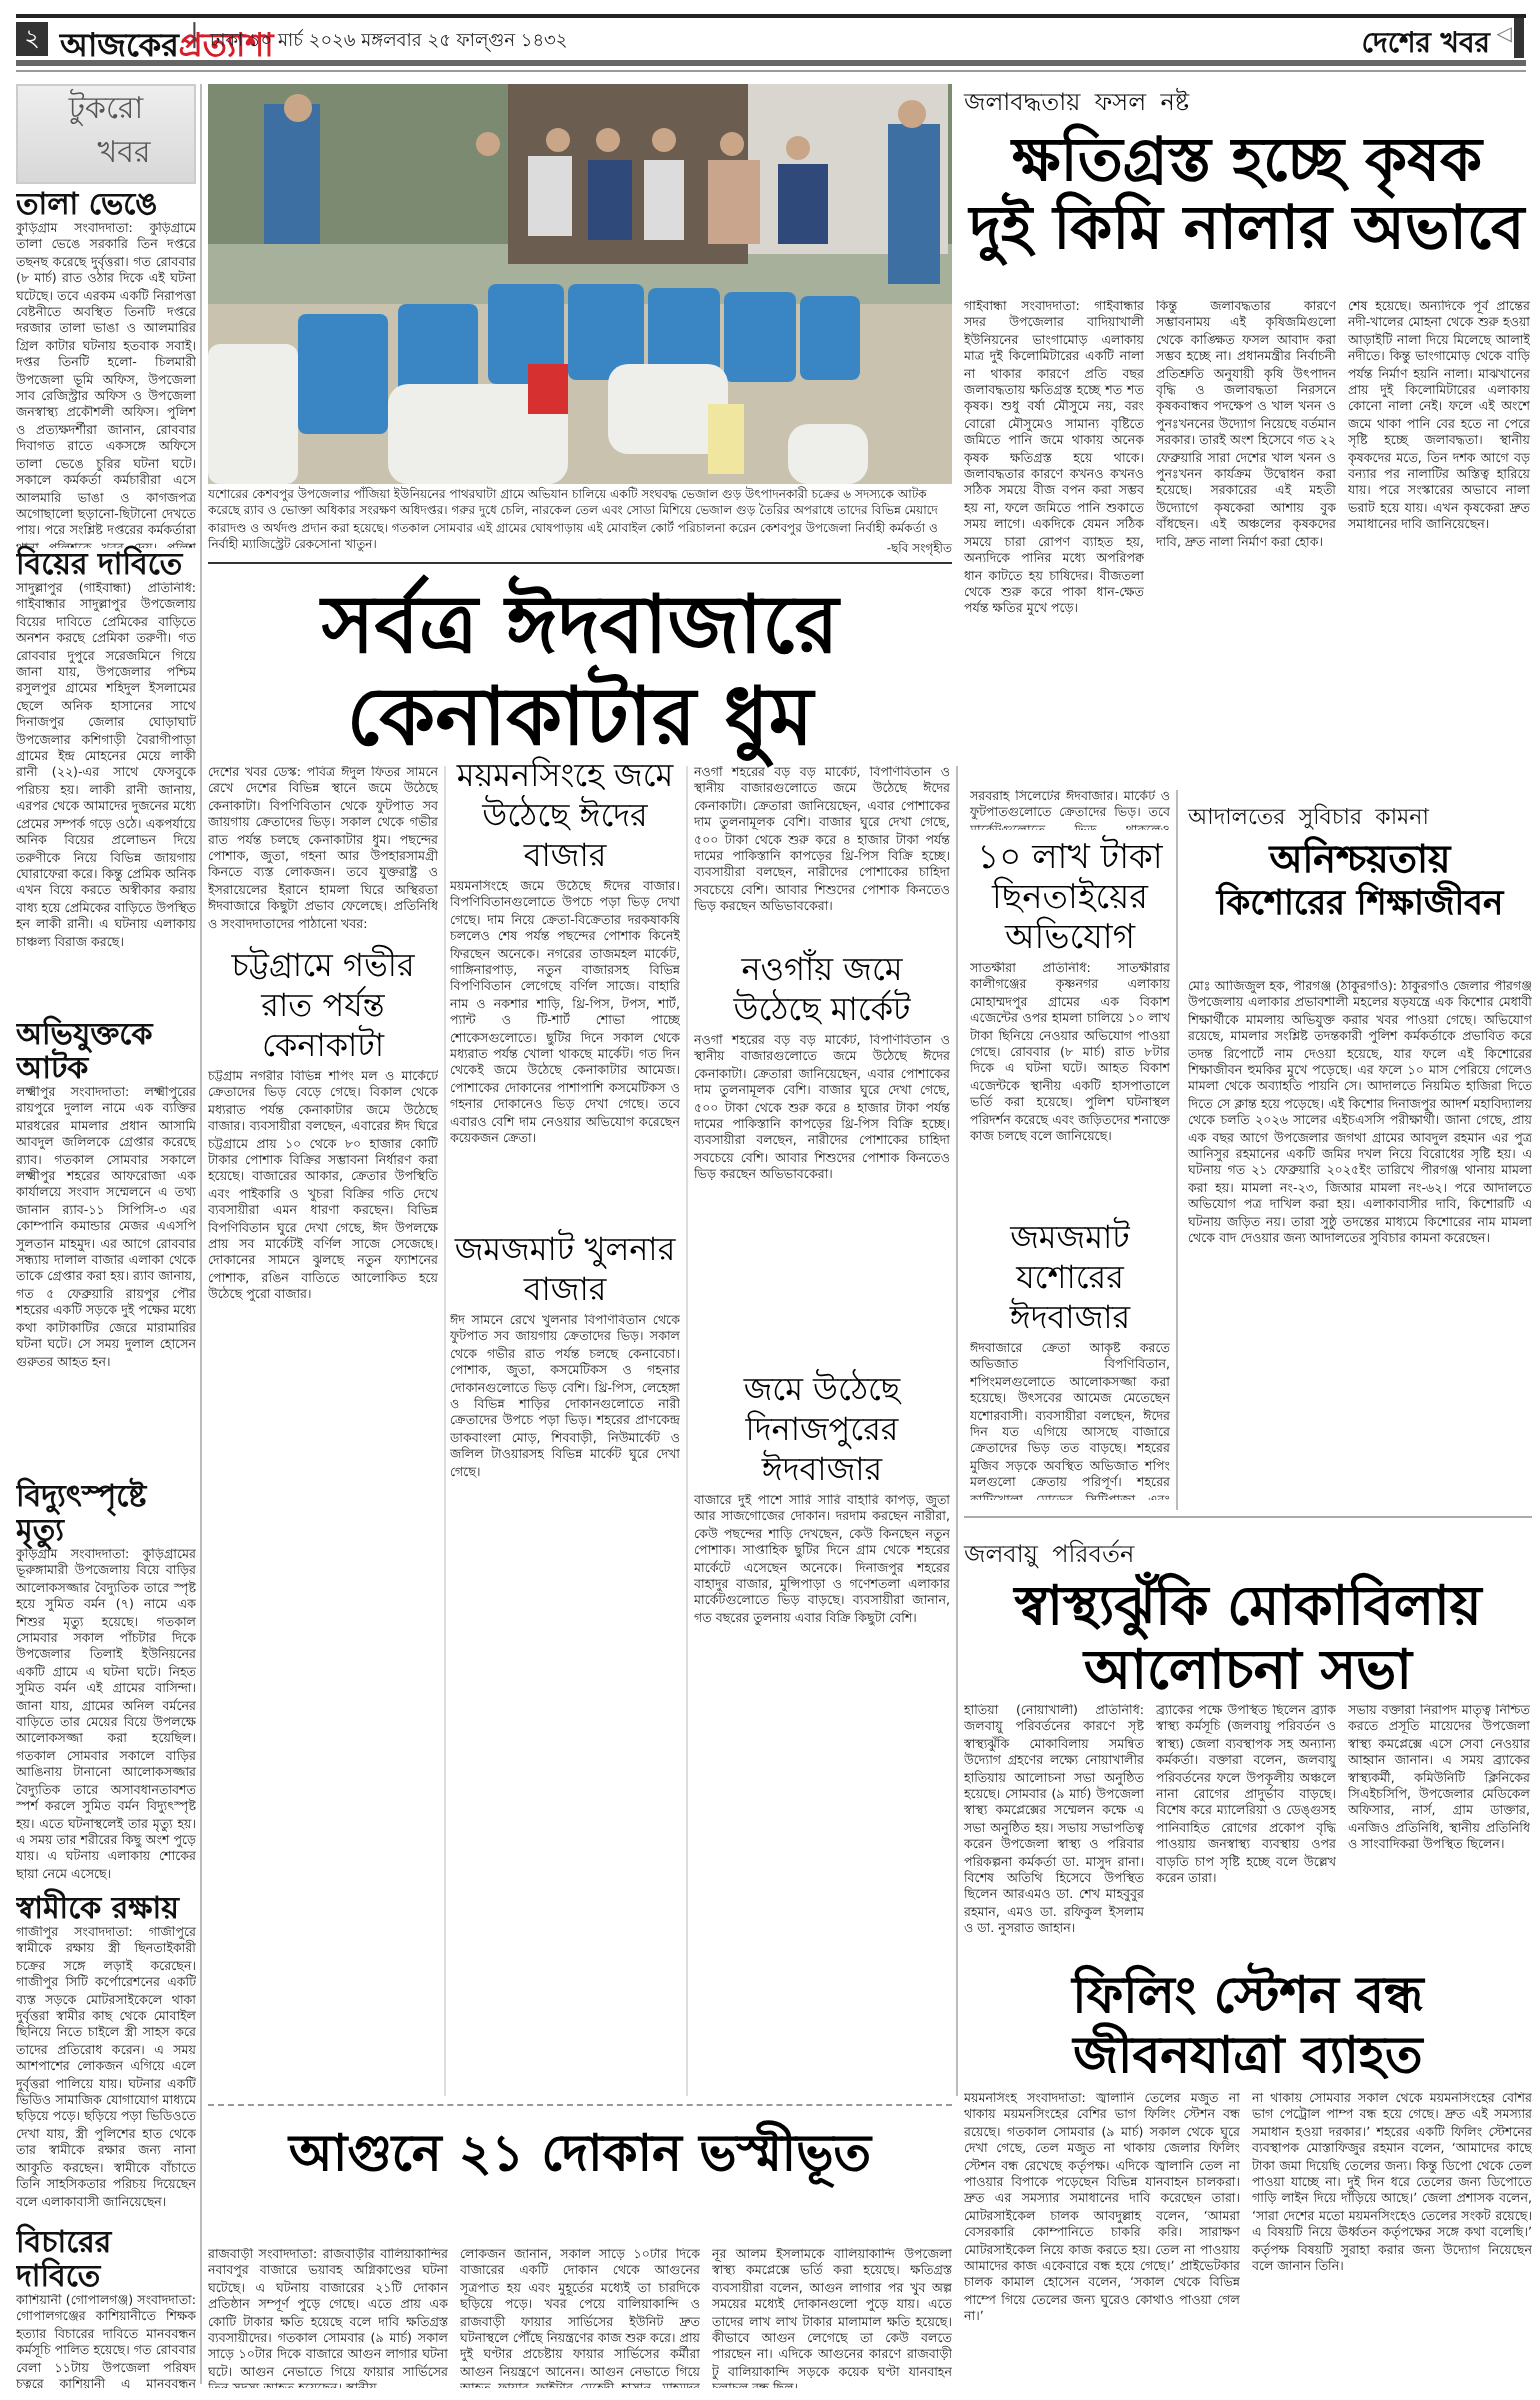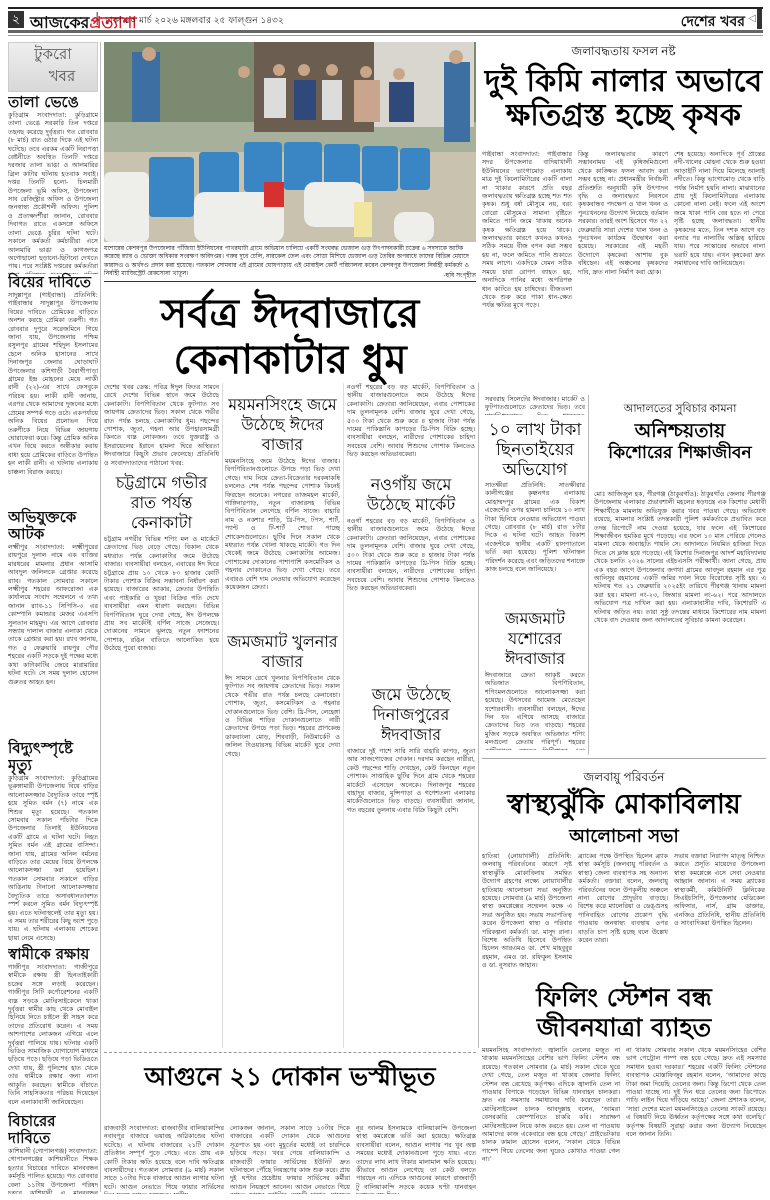--- a/index.html
+++ b/index.html
@@ -13,21 +13,21 @@
 .logo{left:30px;top:10px;font-size:16px;font-weight:bold;font-family:"DejaVu Sans",sans-serif}
 .logo .red{color:#d51e2b}
 .sep{left:95px;top:10px;font-size:13px;color:#444}
 .dateline{left:105px;top:13px;font-size:9px;font-family:"DejaVu Sans",sans-serif;color:#222}
 .section{right:25px;top:10px;font-size:14px;font-weight:bold;font-family:"DejaVu Sans",sans-serif}
 .secarrow{right:14px;top:12px;font-size:10px;color:#777}
 .secblock{right:8px;top:9px;width:5px;height:20px;background:#333}
 .col-rule{width:1px;background:#bbb}
 .txt{font-size:6.3px;line-height:8.4px;text-align:justify;color:#222;font-family:"DejaVu Sans",sans-serif;overflow:hidden}
 .hsmall{font-size:15px;font-weight:bold;line-height:17px;font-family:"DejaVu Serif",serif}
-.kicker{font-size:12px;text-align:center;font-family:Liberation Serif, serif}
+.kicker{font-size:12px;text-align:left;font-family:Liberation Mono, monospace}
 .bighead{text-align:center;font-weight:bold;font-family:"DejaVu Sans",sans-serif;color:#000}
 .subhead{text-align:center;font-size:16px;line-height:20px;font-family:"DejaVu Sans",sans-serif;color:#000}
 .tukro{left:8px;top:42px;width:90px;height:50px;background:linear-gradient(#eee,#d8d8d8);border:1px solid #ccc;text-align:center;font-size:15px;line-height:22px;color:#555;font-family:"DejaVu Serif",serif}
 .photo{left:104px;top:42px;width:372px;height:200px;overflow:hidden;background:#9aa89a}
 .caption{left:104px;top:244px;width:372px;height:36px;font-size:6px;line-height:8.4px;color:#222;font-family:"DejaVu Sans",sans-serif}
 .capcredit{right:0;bottom:1px;font-size:6px}
 .hr{height:1px;background:#333}
 .hrgray{height:1px;background:#aaa}
 .hrdash{height:0;border-top:1px dashed #999}
 </style>
@@ -132,39 +132,39 @@
   </svg>
 </div>
 <div class="abs caption">
   <span>যশোরের কেশবপুর উপজেলার পাঁজিয়া ইউনিয়নের পাথরঘাটা গ্রামে অভিযান চালিয়ে একটি সংঘবদ্ধ ভেজাল গুড় উৎপাদনকারী চক্রের ৬ সদস্যকে আটক করেছে র‍্যাব ও ভোক্তা অধিকার সংরক্ষণ অধিদপ্তর। গরুর দুধে চেলি, নারকেল তেল এবং সোডা মিশিয়ে ভেজাল গুড় তৈরির অপরাধে তাদের বিভিন্ন মেয়াদে কারাদণ্ড ও অর্থদণ্ড প্রদান করা হয়েছে। গতকাল সোমবার এই গ্রামের ঘোষপাড়ায় এই মোবাইল কোর্ট পরিচালনা করেন কেশবপুর উপজেলা নির্বাহী কর্মকর্তা ও নির্বাহী ম্যাজিস্ট্রেট রেকসোনা খাতুন।</span>
   <span class="abs capcredit">-ছবি সংগৃহীত</span>
 </div>
 <div class="abs hr" style="left:104px;top:281px;width:372px"></div>
 
 <div class="abs" style="left:482px;top:42px;width:283px">
   <div class="kicker" style="font-size:12px;margin-bottom:2px">জলাবদ্ধতায় ফসল নষ্ট</div>
+  <div class="bighead" style="font-size:30px;line-height:34px">ক্ষতিগ্রস্ত হচ্ছে কৃষক</div>
   <div class="bighead" style="font-size:30px;line-height:34px">দুই কিমি নালার অভাবে</div>
-  <div class="bighead" style="font-size:30px;line-height:34px">ক্ষতিগ্রস্ত হচ্ছে কৃষক</div>
 </div>
 <div class="abs txt" style="left:482px;top:150px;width:90px;height:242px">গাইবান্ধা সংবাদদাতা: গাইবান্ধার সদর উপজেলার বাদিয়াখালী ইউনিয়নের ভাংগামোড় এলাকায় মাত্র দুই কিলোমিটারের একটি নালা না থাকার কারণে প্রতি বছর জলাবদ্ধতায় ক্ষতিগ্রস্ত হচ্ছে শত শত কৃষক। শুধু বর্ষা মৌসুমে নয়, বরং বোরো মৌসুমেও সামান্য বৃষ্টিতে জমিতে পানি জমে থাকায় অনেক কৃষক ক্ষতিগ্রস্ত হয়ে থাকে। জলাবদ্ধতার কারণে কখনও কখনও সঠিক সময়ে বীজ বপন করা সম্ভব হয় না, ফলে জমিতে পানি শুকাতে সময় লাগে। একদিকে যেমন সঠিক সময়ে চারা রোপণ ব্যাহত হয়, অন্যদিকে পানির মধ্যে অপরিপক্ব ধান কাটতে হয় চাষিদের। বীজতলা থেকে শুরু করে পাকা ধান-ক্ষেত পর্যন্ত ক্ষতির মুখে পড়ে।</div>
 <div class="abs txt" style="left:578px;top:150px;width:90px;height:242px">কিন্তু জলাবদ্ধতার কারণে সম্ভাবনাময় এই কৃষিজমিগুলো থেকে কাঙ্ক্ষিত ফসল আবাদ করা সম্ভব হচ্ছে না। প্রধানমন্ত্রীর নির্বাচনী প্রতিশ্রুতি অনুযায়ী কৃষি উৎপাদন বৃদ্ধি ও জলাবদ্ধতা নিরসনে কৃষকবান্ধব পদক্ষেপ ও খাল খনন ও পুনঃখননের উদ্যোগ নিয়েছে বর্তমান সরকার। তারই অংশ হিসেবে গত ২২ ফেব্রুয়ারি সারা দেশের খাল খনন ও পুনঃখনন কার্যক্রম উদ্বোধন করা হয়েছে। সরকারের এই মহতী উদ্যোগে কৃষকেরা আশায় বুক বাঁধছেন। এই অঞ্চলের কৃষকদের দাবি, দ্রুত নালা নির্মাণ করা হোক।</div>
 <div class="abs txt" style="left:674px;top:150px;width:91px;height:242px">শেষ হয়েছে। অন্যদিকে পূর্ব প্রান্তের নদী-খালের মোহনা থেকে শুরু হওয়া আড়াইটি নালা দিয়ে মিলেছে আলাই নদীতে। কিন্তু ভাংগামোড় থেকে বাড়ি পর্যন্ত নির্মাণ হয়নি নালা। মাঝখানের প্রায় দুই কিলোমিটারের এলাকায় কোনো নালা নেই। ফলে এই অংশে জমে থাকা পানি বের হতে না পেরে সৃষ্টি হচ্ছে জলাবদ্ধতা। স্থানীয় কৃষকদের মতে, তিন দশক আগে বড় বন্যার পর নালাটির অস্তিত্ব হারিয়ে যায়। পরে সংস্কারের অভাবে নালা ভরাট হয়ে যায়। এখন কৃষকেরা দ্রুত সমাধানের দাবি জানিয়েছেন।</div>
 
 <div class="abs" style="left:104px;top:290px;width:372px">
   <div class="bighead" style="font-size:40px;line-height:46px">সর্বত্র ঈদবাজারে</div>
   <div class="bighead" style="font-size:40px;line-height:46px">কেনাকাটার ধুম</div>
 </div>
 
 <div class="abs" style="left:104px;top:383px;width:115px;height:660px;overflow:hidden">
   <div class="txt" style="height:86px">দেশের খবর ডেস্ক: পবিত্র ঈদুল ফিতর সামনে রেখে দেশের বিভিন্ন স্থানে জমে উঠেছে কেনাকাটা। বিপণিবিতান থেকে ফুটপাত সব জায়গায় ক্রেতাদের ভিড়। সকাল থেকে গভীর রাত পর্যন্ত চলছে কেনাকাটার ধুম। পছন্দের পোশাক, জুতা, গহনা আর উপহারসামগ্রী কিনতে ব্যস্ত লোকজন। তবে যুক্তরাষ্ট্র ও ইসরায়েলের ইরানে হামলা ঘিরে অস্থিরতা ঈদবাজারে কিছুটা প্রভাব ফেলেছে। প্রতিনিধি ও সংবাদদাতাদের পাঠানো খবর:</div>
   <div class="subhead" style="margin-top:4px">চট্টগ্রামে গভীর রাত পর্যন্ত কেনাকাটা</div>
   <div class="txt" style="height:520px;margin-top:2px">চট্টগ্রাম নগরীর বিভিন্ন শপিং মল ও মার্কেটে ক্রেতাদের ভিড় বেড়ে গেছে। বিকাল থেকে মধ্যরাত পর্যন্ত কেনাকাটার জমে উঠেছে বাজার। ব্যবসায়ীরা বলছেন, এবারের ঈদ ঘিরে চট্টগ্রামে প্রায় ১০ থেকে ৮০ হাজার কোটি টাকার পোশাক বিক্রির সম্ভাবনা নির্ধারণ করা হয়েছে। বাজারের আকার, ক্রেতার উপস্থিতি এবং পাইকারি ও খুচরা বিক্রির গতি দেখে ব্যবসায়ীরা এমন ধারণা করছেন। বিভিন্ন বিপণিবিতান ঘুরে দেখা গেছে, ঈদ উপলক্ষে প্রায় সব মার্কেটই বর্ণিল সাজে সেজেছে। দোকানের সামনে ঝুলছে নতুন ফ্যাশনের পোশাক, রঙিন বাতিতে আলোকিত হয়ে উঠেছে পুরো বাজার।</div>
 </div>
 
-<div class="abs" style="left:225px;top:383px;width:115px;height:660px;overflow:hidden">
+<div class="abs" style="left:225px;top:366px;width:115px;height:660px;overflow:hidden">
   <div class="subhead" style="margin-top:12px">ময়মনসিংহে জমে উঠেছে ঈদের বাজার</div>
   <div class="txt" style="height:172px;margin-top:2px">ময়মনসিংহে জমে উঠেছে ঈদের বাজার। বিপণিবিতানগুলোতে উপচে পড়া ভিড় দেখা গেছে। দাম নিয়ে ক্রেতা-বিক্রেতার দরকষাকষি চললেও শেষ পর্যন্ত পছন্দের পোশাক কিনেই ফিরছেন অনেকে। নগরের তাজমহল মার্কেট, গাঙ্গিনারপাড়, নতুন বাজারসহ বিভিন্ন বিপণিবিতান লেগেছে বর্ণিল সাজে। বাহারি নাম ও নকশার শাড়ি, থ্রি-পিস, টপস, শার্ট, প্যান্ট ও টি-শার্ট শোভা পাচ্ছে শোকেসগুলোতে। ছুটির দিনে সকাল থেকে মধ্যরাত পর্যন্ত খোলা থাকছে মার্কেট। গত দিন থেকেই জমে উঠেছে কেনাকাটার আমেজ। পোশাকের দোকানের পাশাপাশি কসমেটিকস ও গহনার দোকানেও ভিড় দেখা গেছে। তবে এবারও বেশি দাম নেওয়ার অভিযোগ করেছেন কয়েকজন ক্রেতা।</div>
   <div class="subhead" style="margin-top:3px">জমজমাট খুলনার বাজার</div>
   <div class="txt" style="height:360px;margin-top:2px">ঈদ সামনে রেখে খুলনার বিপণিবিতান থেকে ফুটপাত সব জায়গায় ক্রেতাদের ভিড়। সকাল থেকে গভীর রাত পর্যন্ত চলছে কেনাবেচা। পোশাক, জুতা, কসমেটিকস ও গহনার দোকানগুলোতে ভিড় বেশি। থ্রি-পিস, লেহেঙ্গা ও বিভিন্ন শাড়ির দোকানগুলোতে নারী ক্রেতাদের উপচে পড়া ভিড়। শহরের প্রাণকেন্দ্র ডাকবাংলা মোড়, শিববাড়ী, নিউমার্কেট ও জলিল টাওয়ারসহ বিভিন্ন মার্কেট ঘুরে দেখা গেছে।</div>
 </div>
 
 <div class="abs" style="left:347px;top:383px;width:128px;height:660px;overflow:hidden">
   <div class="txt" style="height:88px">নওগাঁ শহরের বড় বড় মার্কেট, বিপণিবিতান ও স্থানীয় বাজারগুলোতে জমে উঠেছে ঈদের কেনাকাটা। ক্রেতারা জানিয়েছেন, এবার পোশাকের দাম তুলনামূলক বেশি। বাজার ঘুরে দেখা গেছে, ৫০০ টাকা থেকে শুরু করে ৪ হাজার টাকা পর্যন্ত দামের পাকিস্তানি কাপড়ের থ্রি-পিস বিক্রি হচ্ছে। ব্যবসায়ীরা বলছেন, নারীদের পোশাকের চাহিদা সবচেয়ে বেশি। আবার শিশুদের পোশাক কিনতেও ভিড় করছেন অভিভাবকেরা।</div>
   <div class="subhead" style="margin-top:4px">নওগাঁয় জমে উঠেছে মার্কেট</div>
   <div class="txt" style="height:160px;margin-top:2px">নওগাঁ শহরের বড় বড় মার্কেট, বিপণিবিতান ও স্থানীয় বাজারগুলোতে জমে উঠেছে ঈদের কেনাকাটা। ক্রেতারা জানিয়েছেন, এবার পোশাকের দাম তুলনামূলক বেশি। বাজার ঘুরে দেখা গেছে, ৫০০ টাকা থেকে শুরু করে ৪ হাজার টাকা পর্যন্ত দামের পাকিস্তানি কাপড়ের থ্রি-পিস বিক্রি হচ্ছে। ব্যবসায়ীরা বলছেন, নারীদের পোশাকের চাহিদা সবচেয়ে বেশি। আবার শিশুদের পোশাক কিনতেও ভিড় করছেন অভিভাবকেরা।</div>
@@ -197,21 +197,21 @@
   <div class="kicker" style="font-size:11px">আদালতের সুবিচার কামনা</div>
   <div class="bighead" style="font-size:19px;line-height:22px">অনিশ্চয়তায়</div>
   <div class="bighead" style="font-size:17px;line-height:22px">কিশোরের শিক্ষাজীবন</div>
 </div>
 <div class="abs txt" style="left:594px;top:490px;width:172px;height:255px">মোঃ আজিজুল হক, পীরগঞ্জ (ঠাকুরগাঁও): ঠাকুরগাঁও জেলার পীরগঞ্জ উপজেলায় এলাকার প্রভাবশালী মহলের ষড়যন্ত্রে এক কিশোর মেধাবী শিক্ষার্থীকে মামলায় অভিযুক্ত করার খবর পাওয়া গেছে। অভিযোগ রয়েছে, মামলার সংশ্লিষ্ট তদন্তকারী পুলিশ কর্মকর্তাকে প্রভাবিত করে তদন্ত রিপোর্টে নাম দেওয়া হয়েছে, যার ফলে এই কিশোরের শিক্ষাজীবন হুমকির মুখে পড়েছে। এর ফলে ১০ মাস পেরিয়ে গেলেও মামলা থেকে অব্যাহতি পায়নি সে। আদালতে নিয়মিত হাজিরা দিতে দিতে সে ক্লান্ত হয়ে পড়েছে। এই কিশোর দিনাজপুর আদর্শ মহাবিদ্যালয় থেকে চলতি ২০২৬ সালের এইচএসসি পরীক্ষার্থী। জানা গেছে, প্রায় এক বছর আগে উপজেলার জগথা গ্রামের আবদুল রহমান এর পুত্র আনিসুর রহমানের একটি জমির দখল নিয়ে বিরোধের সৃষ্টি হয়। এ ঘটনায় গত ২১ ফেব্রুয়ারি ২০২৫ইং তারিখে পীরগঞ্জ থানায় মামলা করা হয়। মামলা নং-২৩, জিআর মামলা নং-৬২। পরে আদালতে অভিযোগ পত্র দাখিল করা হয়। এলাকাবাসীর দাবি, কিশোরটি এ ঘটনায় জড়িত নয়। তারা সুষ্ঠু তদন্তের মাধ্যমে কিশোরের নাম মামলা থেকে বাদ দেওয়ার জন্য আদালতের সুবিচার কামনা করেছেন।</div>
 
 <div class="abs hrgray" style="left:482px;top:758px;width:284px"></div>
 <div class="abs" style="left:482px;top:768px;width:284px">
   <div class="kicker" style="font-size:12px">জলবায়ু পরিবর্তন</div>
   <div class="bighead" style="font-size:27px;line-height:32px">স্বাস্থ্যঝুঁকি মোকাবিলায়</div>
-  <div class="bighead" style="font-size:18px;line-height:32px">আলোচনা সভা</div>
+  <div class="bighead" style="font-size:27px;line-height:32px">আলোচনা সভা</div>
 </div>
 <div class="abs txt" style="left:482px;top:852px;width:90px;height:120px">হাতিয়া (নোয়াখালী) প্রতিনিধি: জলবায়ু পরিবর্তনের কারণে সৃষ্ট স্বাস্থ্যঝুঁকি মোকাবিলায় সমন্বিত উদ্যোগ গ্রহণের লক্ষ্যে নোয়াখালীর হাতিয়ায় আলোচনা সভা অনুষ্ঠিত হয়েছে। সোমবার (৯ মার্চ) উপজেলা স্বাস্থ্য কমপ্লেক্সের সম্মেলন কক্ষে এ সভা অনুষ্ঠিত হয়। সভায় সভাপতিত্ব করেন উপজেলা স্বাস্থ্য ও পরিবার পরিকল্পনা কর্মকর্তা ডা. মাসুদ রানা। বিশেষ অতিথি হিসেবে উপস্থিত ছিলেন আরএমও ডা. শেখ মাহবুবুর রহমান, এমও ডা. রফিকুল ইসলাম ও ডা. নুসরাত জাহান।</div>
 <div class="abs txt" style="left:578px;top:852px;width:90px;height:120px">ব্র্যাকের পক্ষে উপস্থিত ছিলেন ব্র্যাক স্বাস্থ্য কর্মসূচি (জলবায়ু পরিবর্তন ও স্বাস্থ্য) জেলা ব্যবস্থাপক সহ অন্যান্য কর্মকর্তা। বক্তারা বলেন, জলবায়ু পরিবর্তনের ফলে উপকূলীয় অঞ্চলে নানা রোগের প্রাদুর্ভাব বাড়ছে। বিশেষ করে ম্যালেরিয়া ও ডেঙ্গুসহ পানিবাহিত রোগের প্রকোপ বৃদ্ধি পাওয়ায় জনস্বাস্থ্য ব্যবস্থায় ওপর বাড়তি চাপ সৃষ্টি হচ্ছে বলে উল্লেখ করেন তারা।</div>
 <div class="abs txt" style="left:674px;top:852px;width:91px;height:120px">সভায় বক্তারা নিরাপদ মাতৃত্ব নিশ্চিত করতে প্রসূতি মায়েদের উপজেলা স্বাস্থ্য কমপ্লেক্সে এসে সেবা নেওয়ার আহ্বান জানান। এ সময় ব্র্যাকের স্বাস্থ্যকর্মী, কমিউনিটি ক্লিনিকের সিএইচসিপি, উপজেলার মেডিকেল অফিসার, নার্স, গ্রাম ডাক্তার, এনজিও প্রতিনিধি, স্থানীয় প্রতিনিধি ও সাংবাদিকরা উপস্থিত ছিলেন।</div>
 
 <div class="abs" style="left:482px;top:983px;width:284px">
   <div class="bighead" style="font-size:25px;line-height:30px">ফিলিং স্টেশন বন্ধ</div>
   <div class="bighead" style="font-size:25px;line-height:30px">জীবনযাত্রা ব্যাহত</div>
 </div>
 <div class="abs txt" style="left:482px;top:1046px;width:138px;height:148px">ময়মনসিংহ সংবাদদাতা: জ্বালানি তেলের মজুত না থাকায় ময়মনসিংহের বেশির ভাগ ফিলিং স্টেশন বন্ধ রয়েছে। গতকাল সোমবার (৯ মার্চ) সকাল থেকে ঘুরে দেখা গেছে, তেল মজুত না থাকায় জেলার ফিলিং স্টেশন বন্ধ রেখেছে কর্তৃপক্ষ। এদিকে জ্বালানি তেল না পাওয়ার বিপাকে পড়েছেন বিভিন্ন যানবাহন চালকরা। দ্রুত এর সমস্যার সমাধানের দাবি করেছেন তারা। মোটরসাইকেল চালক আবদুল্লাহ বলেন, ‘আমরা বেসরকারি কোম্পানিতে চাকরি করি। সারাক্ষণ মোটরসাইকেল নিয়ে কাজ করতে হয়। তেল না পাওয়ায় আমাদের কাজ একেবারে বন্ধ হয়ে গেছে।’ প্রাইভেটকার চালক কামাল হোসেন বলেন, ‘সকাল থেকে বিভিন্ন পাম্পে গিয়ে তেলের জন্য ঘুরেও কোথাও পাওয়া গেল না।’</div>

